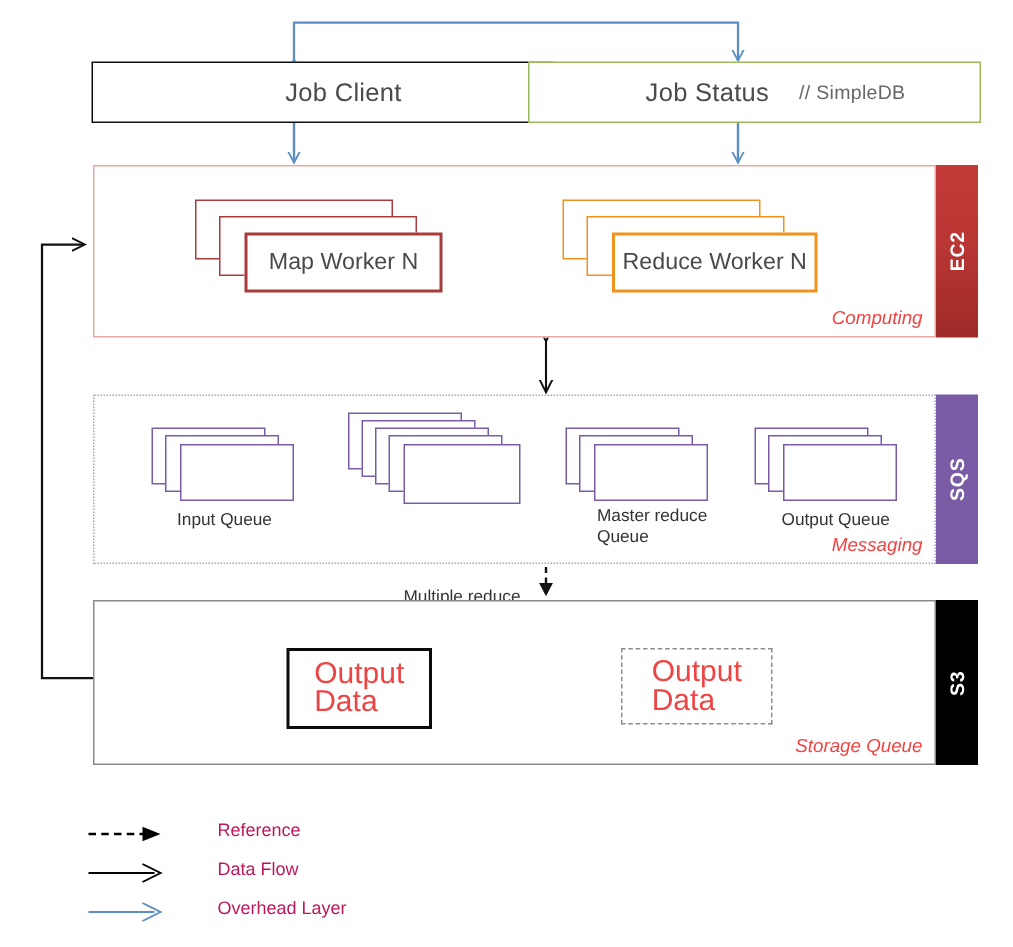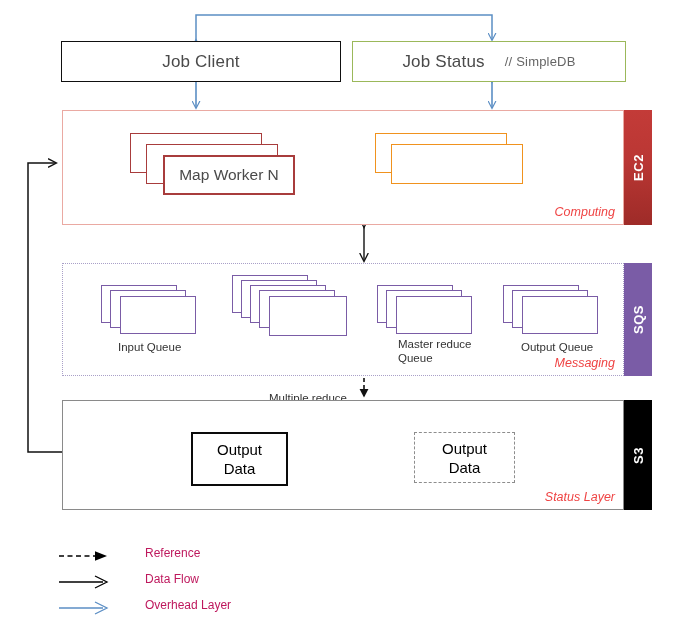--- a/index.html
+++ b/index.html
@@ -7,21 +7,21 @@
     width:675px;height:631px;position:relative;overflow:hidden;
     font-family:"Liberation Sans", sans-serif;
     color:#404040;
   }
   .canvas{position:absolute;left:0;top:0;width:675px;height:631px;}
   svg.wires{position:absolute;left:0;top:0;width:675px;height:631px;pointer-events:none;}
 
   
   .topbox{
     position:absolute;background:#fff;display:flex;align-items:center;
-    justify-content:center;font-size:17px;color:#4a4a4a;letter-spacing:.2px;
+    justify-content:center;font-size:17px;color:#4a4a4a;letter-spacing:.2px;padding-left:28px;
   }
   #job-client{left:61px;top:41px;width:278px;height:39px;border:1.6px solid #0f0f0f;}
   #job-status{left:352px;top:41px;width:272px;height:39px;border:1.4px solid #9bb85a;}
   #job-status .small{font-size:13px;color:#666;margin-left:20px;}
 
   
   .layer{position:absolute;background:#fff;box-sizing:border-box;}
   #ec2-layer{left:62px;top:110px;width:562px;height:115px;border:1.3px solid #eaa9a2;}
   #sqs-layer{left:62px;top:263px;width:562px;height:113px;border:1.3px dotted #a9a0c8;}
   #s3-layer{left:62px;top:400px;width:562px;height:110px;border:1.3px solid #8a8a8a;}
@@ -52,21 +52,21 @@
 
   
   .qlabel{
     position:absolute;font-size:11.5px;color:#333;line-height:14px;
     white-space:nowrap;
   }
 
   
   .databox{
     position:absolute;background:#fff;display:flex;align-items:center;
-    justify-content:center;text-align:center;font-size:15px;color:#000000;
+    justify-content:center;text-align:left;font-size:20px;color:#ef4444;
     line-height:19px;box-sizing:border-box;
   }
   #output-data-solid{left:191px;top:432px;width:97px;height:54px;border:2.4px solid #0a0a0a;}
   #output-data-dashed{left:414px;top:432px;width:101px;height:51px;border:1.2px dashed #8d8d8d;}
 
   
   .legend{position:absolute;left:57px;top:543px;width:260px;}
   .legend-row{position:relative;height:26px;}
   .legend-row .lbl{
     position:absolute;left:88px;top:3px;font-size:12px;color:#be185d;
@@ -140,20 +140,23 @@
     <div class="sheet" style="left:0px;top:0px;width:132px;height:40px;border:1.3px solid #a83c3c;"></div>
     <div class="sheet" style="left:16px;top:11px;width:132px;height:40px;border:1.3px solid #a83c3c;"></div>
     <div class="sheet front" style="left:33px;top:22px;width:132px;height:40px;border:2.2px solid #a83c3c;">
       <span>Map Worker N</span>
     </div>
   </div>
 
   <div class="stack" id="reduce-worker-stack" style="left:375px;top:133px;width:170px;height:62px;">
     <div class="sheet" style="left:0px;top:0px;width:132px;height:40px;border:1.3px solid #f0921e;"></div>
     <div class="sheet" style="left:16px;top:11px;width:132px;height:40px;border:1.3px solid #f0921e;"></div>
+    <div class="sheet front" style="left:33px;top:22px;width:137px;height:40px;border:2.2px solid #f0921e;">
+      <span>Reduce Worker N</span>
+    </div>
   </div>
 
   <div class="layer" id="sqs-layer">
     <div class="layer-caption">Messaging</div>
   </div>
   <div class="tab" id="sqs-tab">
     <span>SQS</span>
   </div>
 
   <div class="stack" id="input-queue-stack" style="left:101px;top:285px;width:110px;height:55px;">
@@ -190,21 +193,21 @@
   <div class="stack" id="output-queue-stack" style="left:503px;top:285px;width:110px;height:55px;">
     <div class="sheet" style="left:0px;top:0px;width:76px;height:38px;border:1.4px solid #7a5ca6;"></div>
     <div class="sheet" style="left:9px;top:5px;width:76px;height:38px;border:1.4px solid #7a5ca6;"></div>
     <div class="sheet" style="left:19px;top:11px;width:76px;height:38px;border:1.8px solid #7a5ca6;"></div>
   </div>
   <div class="qlabel" style="left:521px;top:340px;">
     <div>Output Queue</div>
   </div>
 
   <div class="layer" id="s3-layer">
-    <div class="layer-caption">Status Layer</div>
+    <div class="layer-caption">Storage Queue</div>
   </div>
   <div class="tab" id="s3-tab">
     <span>S3</span>
   </div>
 
   <div class="databox" id="output-data-solid">
     <div>
       <div>Output</div>
       <div>Data</div>
     </div>

